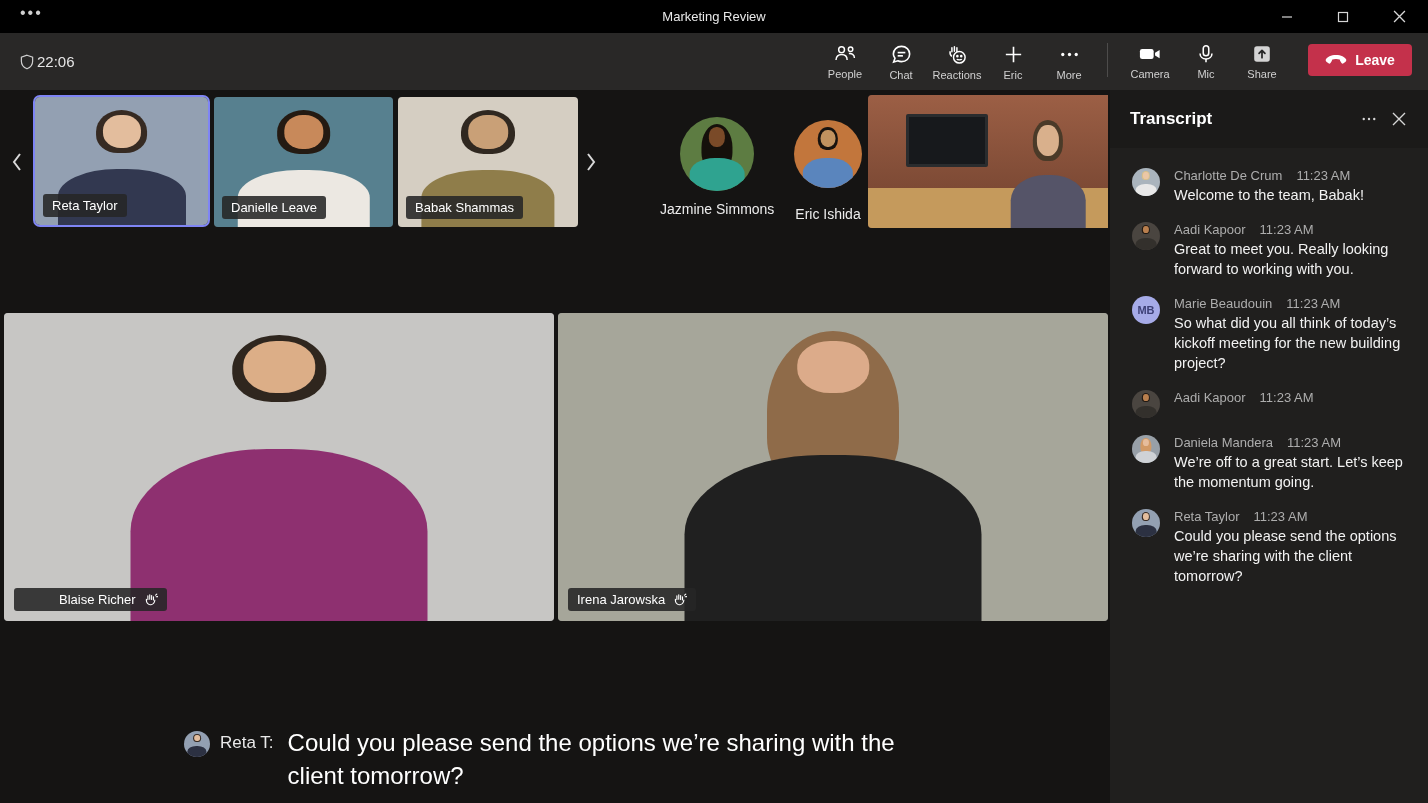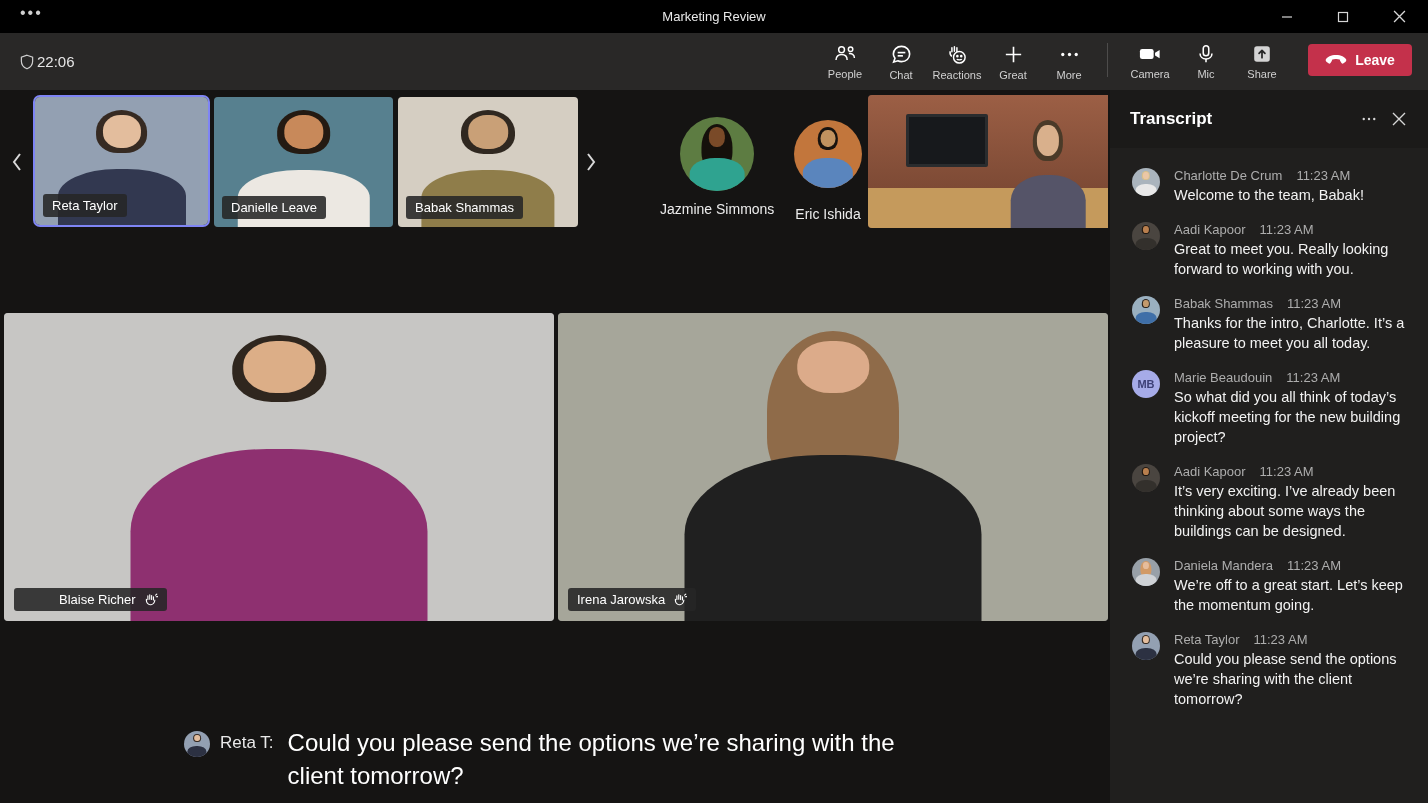--- a/index.html
+++ b/index.html
@@ -129,21 +129,21 @@
           <circle cx="13.4" cy="13.8" r="0.6" fill="#fff"></circle>
             <circle cx="17.6" cy="13.8" r="0.6" fill="#fff"></circle>
           <path d="M12.8 17 C13.6 18.1 17.4 18.1 18.2 17"></path>
         </svg>
         <span class="lbl">Reactions</span>
       </div>
       <div class="tbtn">
         <svg width="23" height="23" viewBox="0 0 24 24" stroke="#fff" stroke-width="1.7">
             <path d="M12 4 V20 M4 12 H20"></path>
           </svg>
-        <span class="lbl">Great</span>
+        <span class="lbl">Eric</span>
       </div>
       <div class="tbtn">
         <svg width="23" height="23" viewBox="0 0 24 24" fill="#fff">
             <circle cx="5" cy="12" r="1.7"></circle>
             <circle cx="12" cy="12" r="1.7"></circle>
             <circle cx="19" cy="12" r="1.7"></circle>
           </svg>
         <span class="lbl">More</span>
       </div>
 
@@ -339,33 +339,20 @@
               <div class="face"></div>
               <div class="torso"></div>
             </div>
           </div>
         <div class="t-content">
           <div class="t-meta"><span>Aadi Kapoor</span><span class="t-time">11:23 AM</span></div>
           <div class="t-msg">Great to meet you. Really looking forward to working with you.</div>
         </div>
       </div>
 
-      <div class="t-entry">
-        <div class="t-av">
-            <div class="pfig" style="--bg: #9ab0c0; --hair: #2a221c; --skin: #c49a6c; --shirt: #3f6fa8;">
-              <div class="hair"></div>
-              <div class="face"></div>
-              <div class="torso"></div>
-            </div>
-          </div>
-        <div class="t-content">
-          <div class="t-meta"><span>Babak Shammas</span><span class="t-time">11:23 AM</span></div>
-          <div class="t-msg">Thanks for the intro, Charlotte. It’s a pleasure to meet you all today.</div>
-        </div>
-      </div>
 
       <div class="t-entry">
         <div class="t-av initials" style="--bg: #a6abe8; --fg: #3d4077;">
             <span>MB</span>
           </div>
         <div class="t-content">
           <div class="t-meta"><span>Marie Beaudouin</span><span class="t-time">11:23 AM</span></div>
           <div class="t-msg">So what did you all think of today’s kickoff meeting for the new building project?</div>
         </div>
       </div>
@@ -373,21 +360,20 @@
       <div class="t-entry">
         <div class="t-av">
             <div class="pfig" style="--bg: #4a4540; --hair: #201812; --skin: #b97f4e; --shirt: #33302c;">
               <div class="hair"></div>
               <div class="face"></div>
               <div class="torso"></div>
             </div>
           </div>
         <div class="t-content">
           <div class="t-meta"><span>Aadi Kapoor</span><span class="t-time">11:23 AM</span></div>
-          <div class="t-msg">It’s very exciting. I’ve already been thinking about some ways the buildings can be designed.</div>
         </div>
       </div>
 
       <div class="t-entry">
         <div class="t-av">
             <div class="pfig" style="--bg: #98a0a8; --hair: #d29a66; --skin: #e6bd9c; --shirt: #cfd2d6;">
               <div class="hair long" style="width:40%;height:58%;"></div>
               <div class="face"></div>
               <div class="torso"></div>
             </div>

